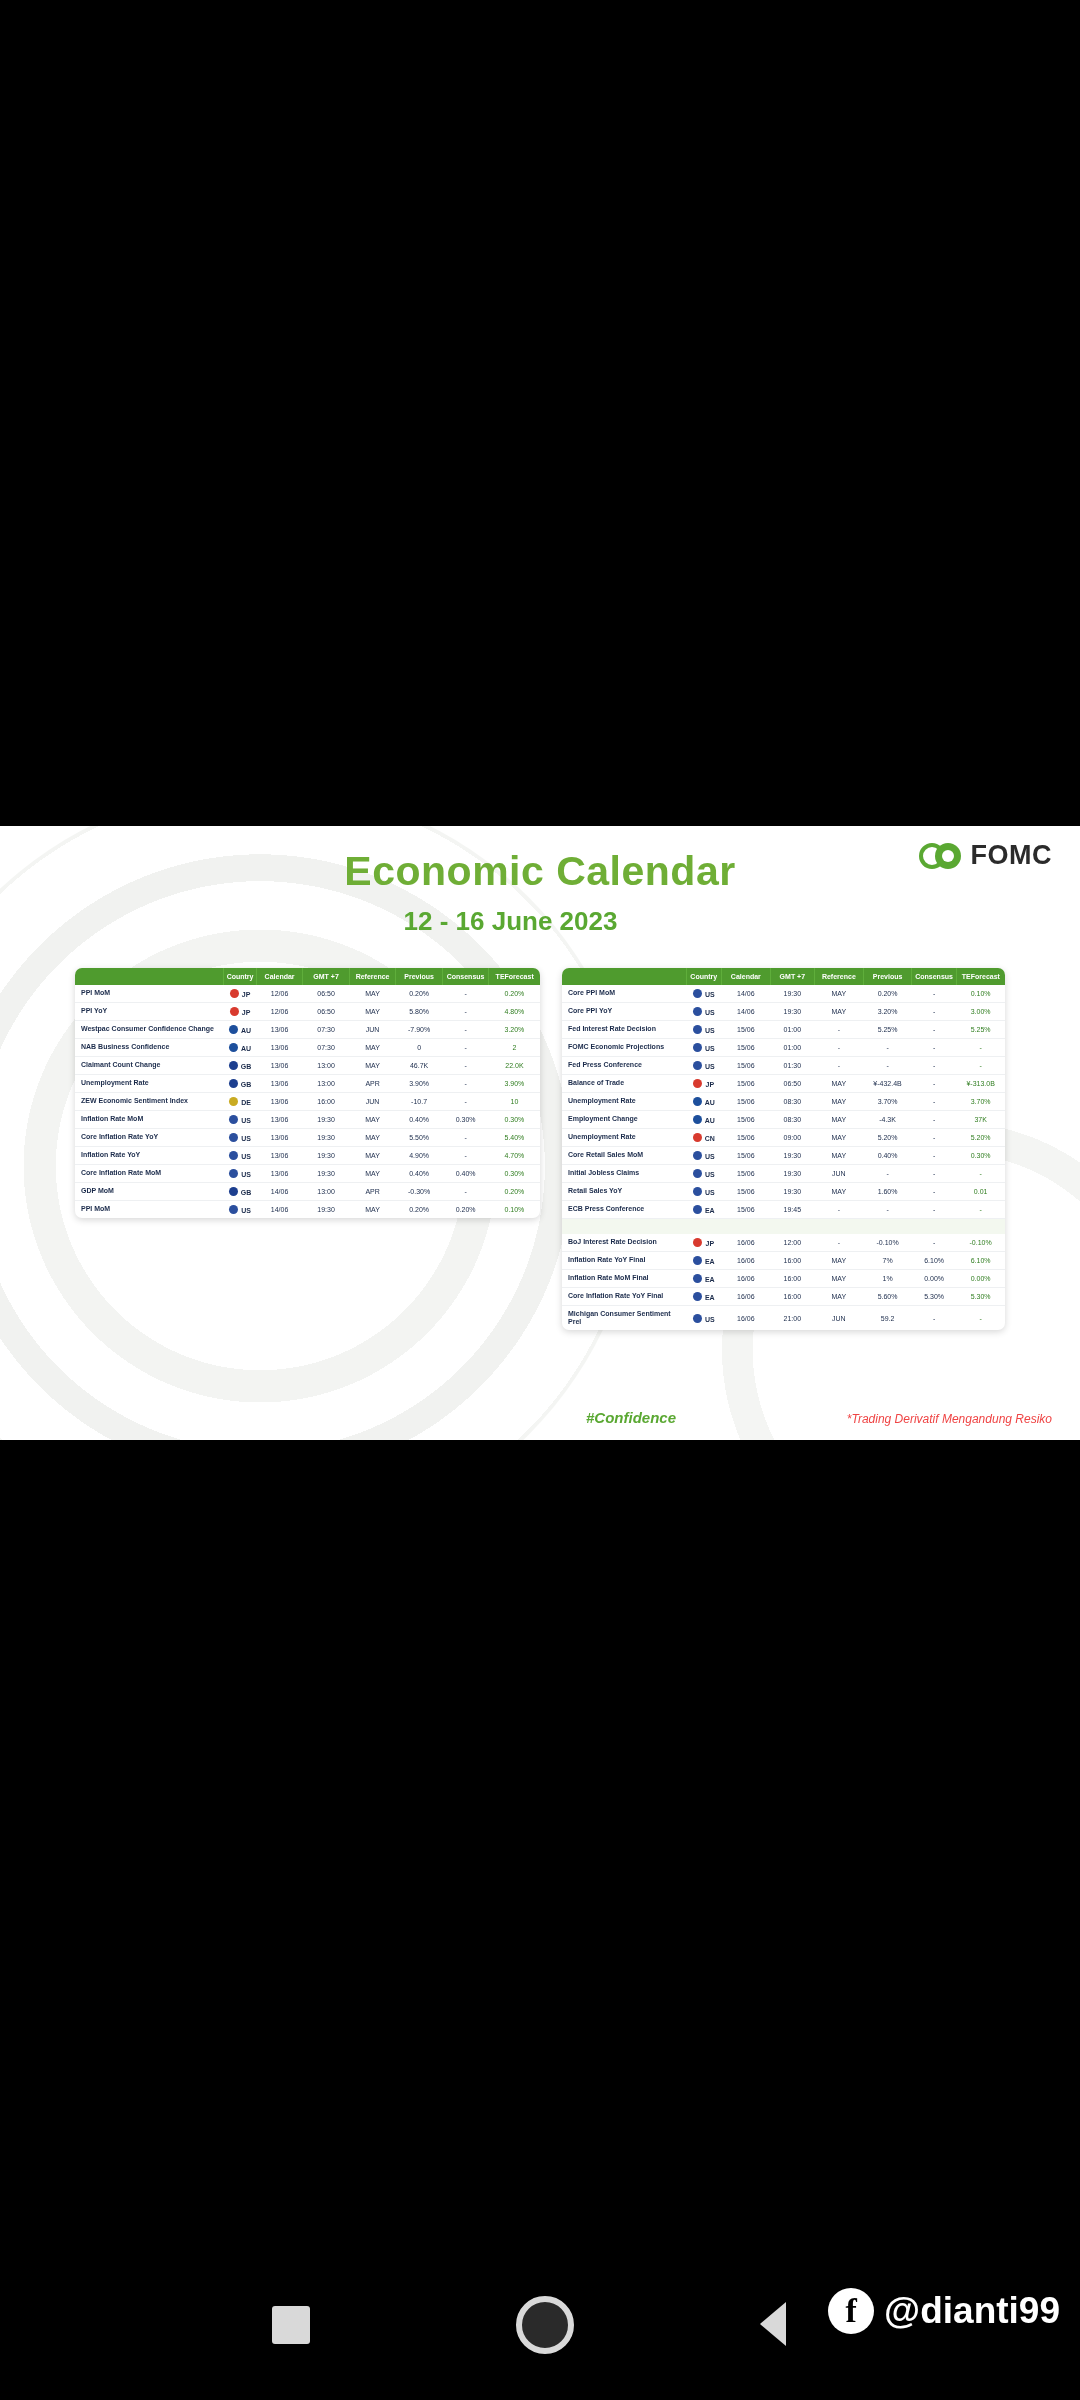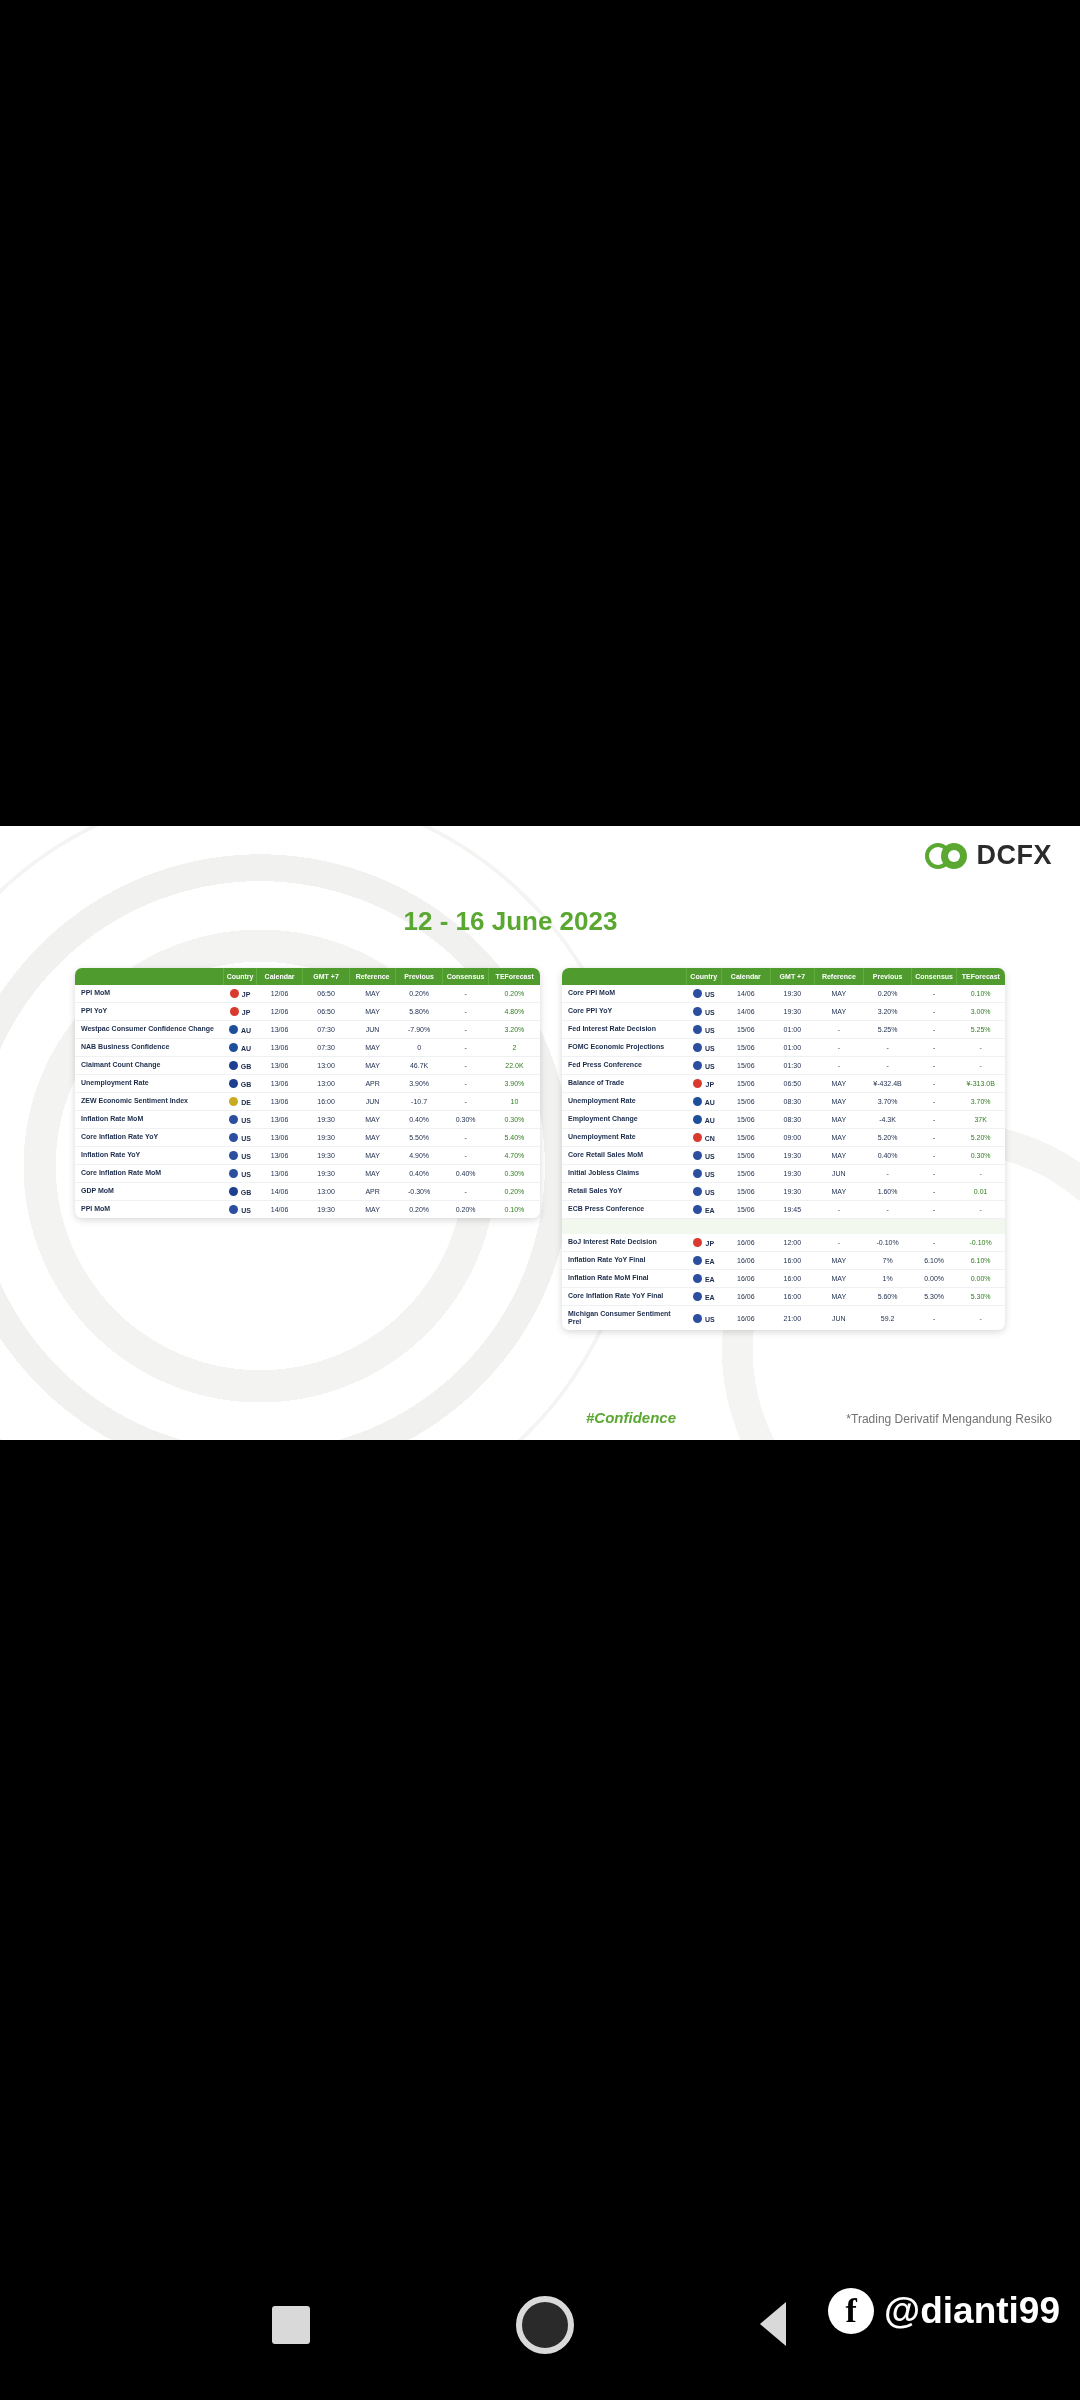--- a/index.html
+++ b/index.html
@@ -34,21 +34,21 @@
   thead th:last-child{border-right:none;}
   tbody td{font-size:7px;color:#1b2b4b;text-align:center;padding:4px 1px;border-bottom:1px solid #eef0f2;}
   tbody td.ev{text-align:left;padding-left:6px;font-weight:700;font-size:7px;line-height:1.15;}
   tbody tr:last-child td{border-bottom:none;}
   .flag{display:inline-block;width:9px;height:9px;border-radius:50%;vertical-align:-1px;margin-right:3px;}
   .ccell{white-space:nowrap;font-weight:700;font-size:7px;}
   .grn{color:#2f7d1f;}
   .spacer td{height:7px;background:#f3f8ef;border-bottom:none;}
 
   .foot-left{position:absolute;left:586px;bottom:14px;font-size:15px;font-weight:700;font-style:italic;color:#5aa832;}
-  .foot-right{position:absolute;right:28px;bottom:14px;font-size:12px;color:#737373;}
+  .foot-right{position:absolute;right:28px;bottom:14px;font-size:12px;font-style:italic;color:#ef4444;}
 
   
   .navbar{position:absolute;left:0;bottom:0;width:1080px;height:150px;background:#000;}
   .nav-square{position:absolute;left:272px;top:56px;width:38px;height:38px;background:#d9d9d9;border-radius:3px;}
   .nav-circle{position:absolute;left:516px;top:46px;width:58px;height:58px;border-radius:50%;border:6px solid #d9d9d9;box-sizing:border-box;background:#2a2a2a;}
   .nav-back{position:absolute;left:760px;top:52px;width:0;height:0;border-top:22px solid transparent;border-bottom:22px solid transparent;border-right:26px solid #d9d9d9;}
   .watermark{position:absolute;right:20px;top:38px;display:flex;align-items:center;gap:10px;}
   .fb{width:46px;height:46px;border-radius:50%;background:#fff;color:#000;font-weight:700;font-size:34px;display:flex;align-items:center;justify-content:center;font-family:"Liberation Serif",serif;}
   .wm-txt{color:#fff;font-size:37px;font-weight:700;}
 </style>
@@ -59,23 +59,24 @@
 
   <div class="card">
     <div class="bgswirl"></div>
     <div class="bgswirl2"></div>
 
     <div class="logo">
       <div class="mark">
         <div class="c1"></div>
           <div class="c2"></div>
       </div>
-      <div class="txt">DCFX</div>
+      <div class="txt">FOMC</div>
     </div>
 
+    <div class="title">Economic Calendar</div>
     <div class="subtitle">12 - 16 June 2023</div>
 
     <div class="tbl tbl-left">
       <table>
         <colgroup>
             <col style="width:32%">
             <col style="width:7%">
             <col style="width:10%">
             <col style="width:10%">
             <col style="width:10%">

